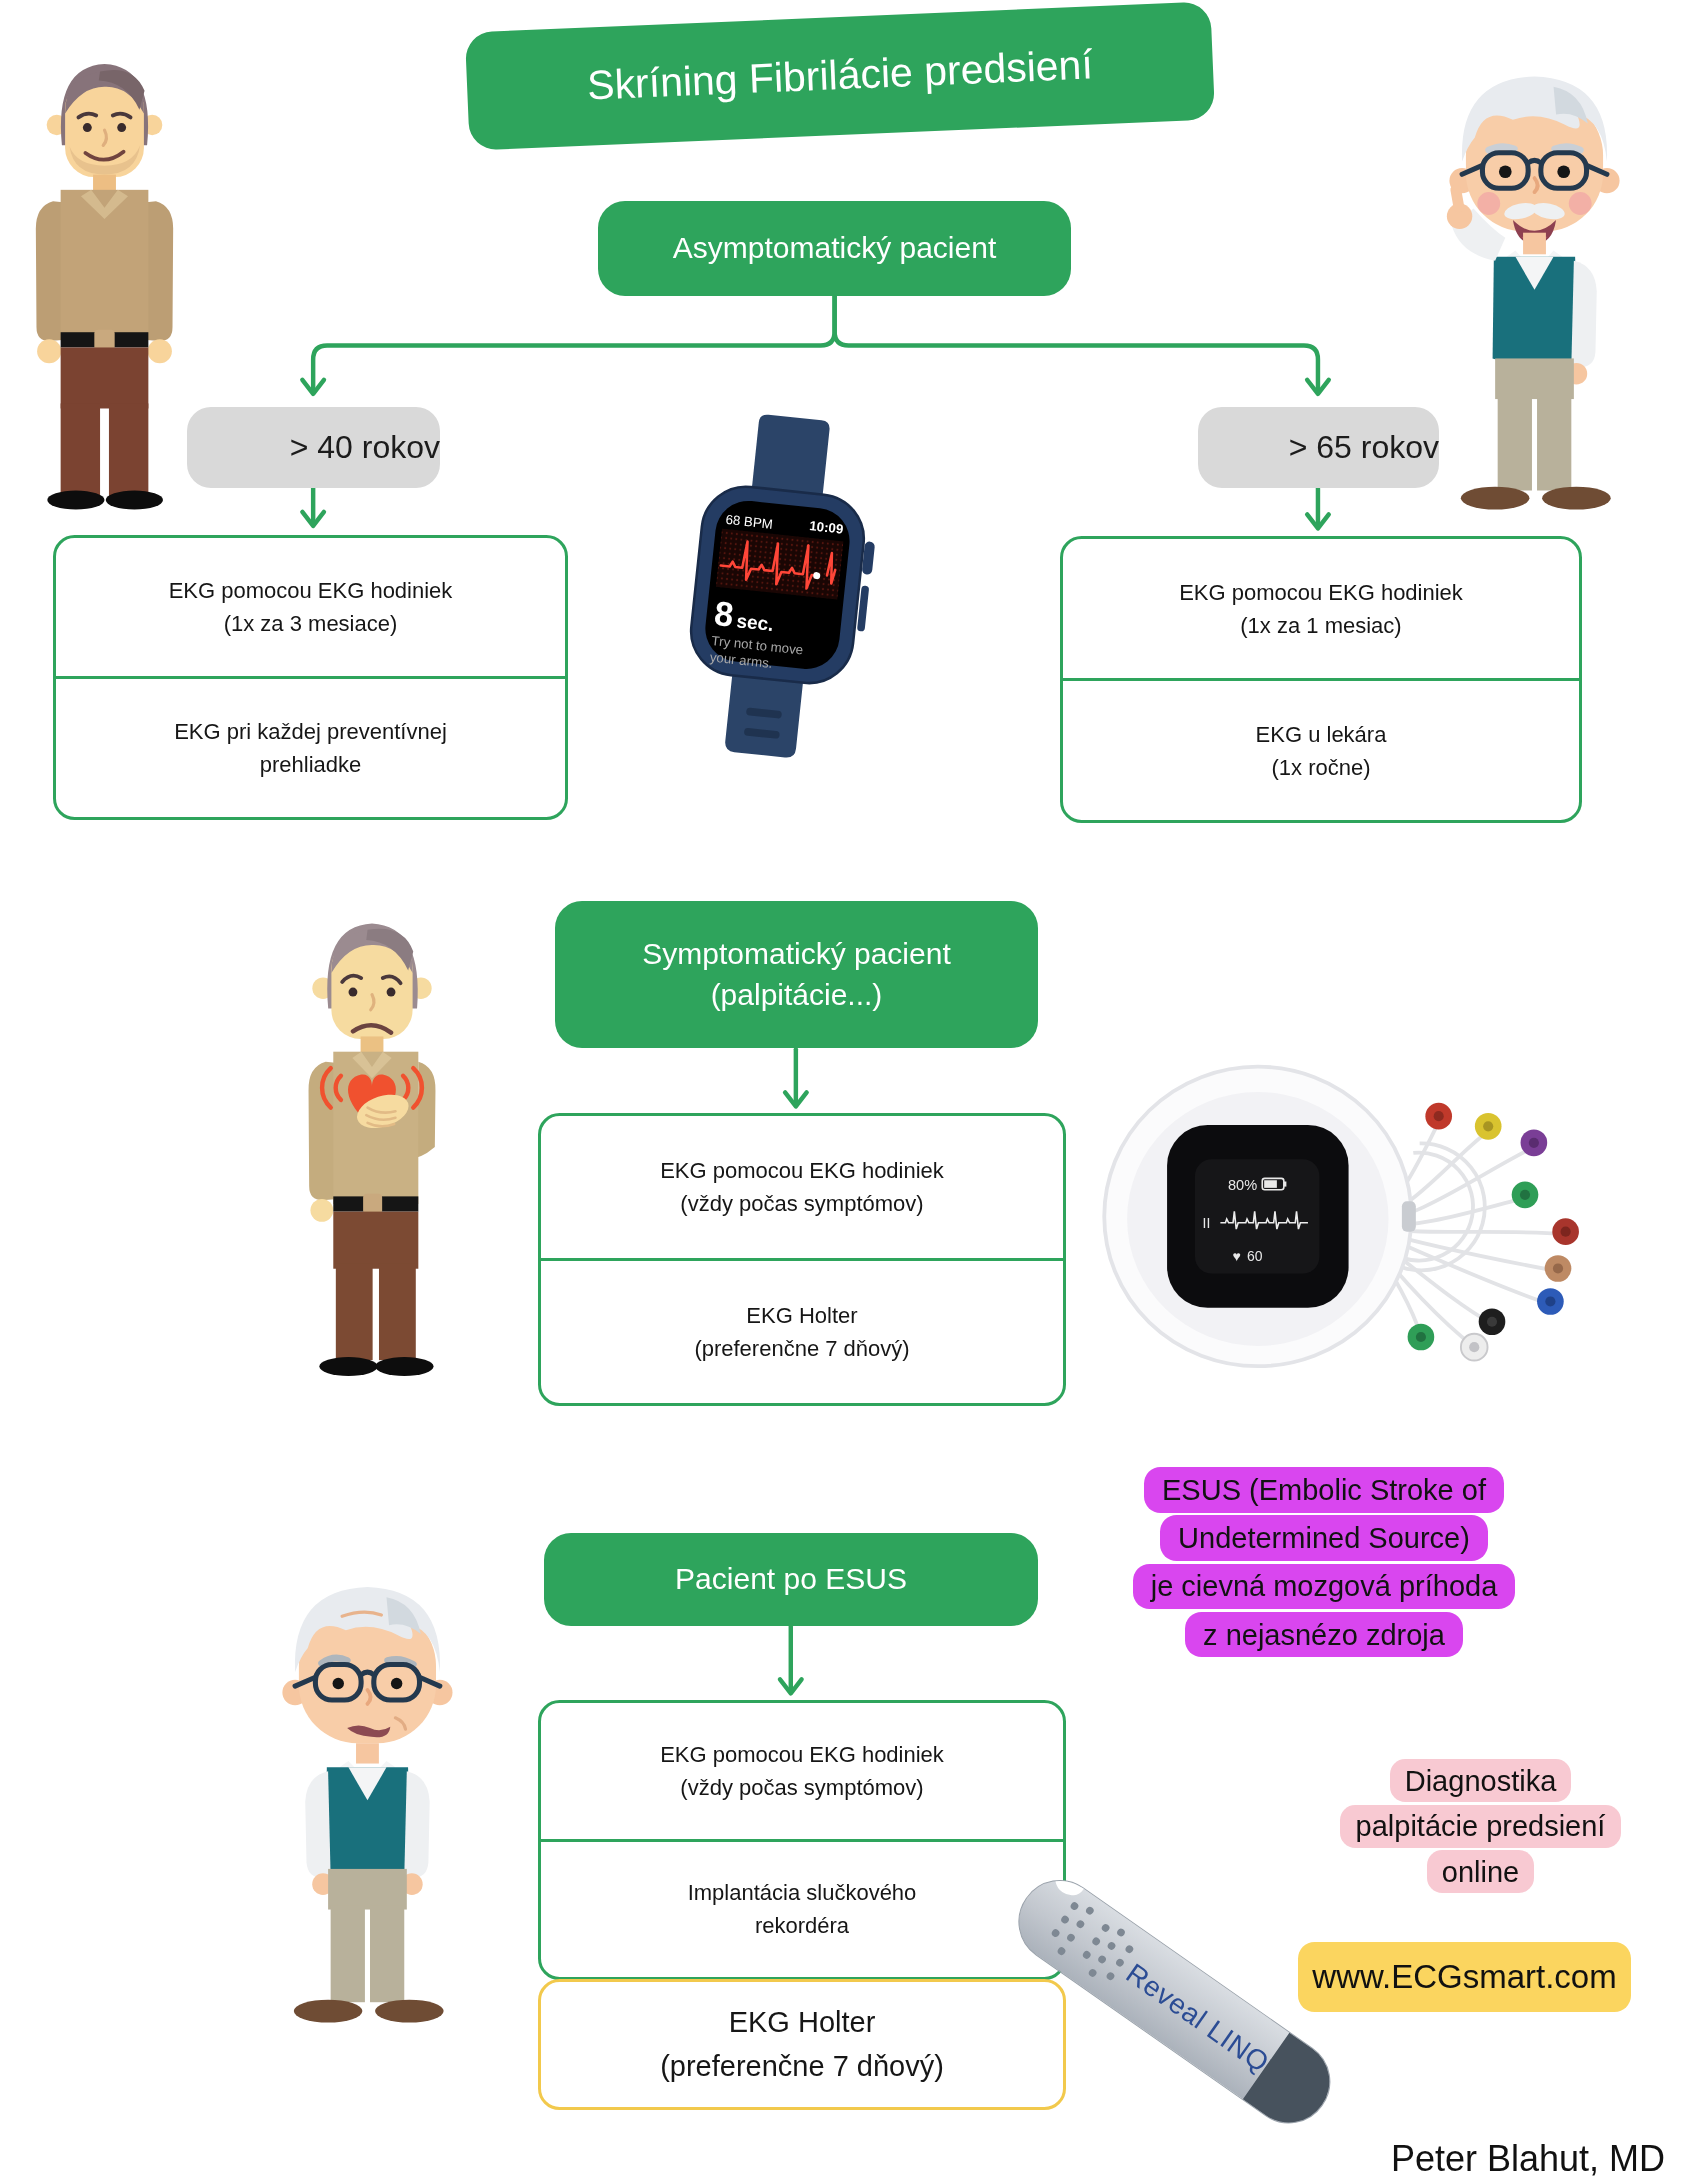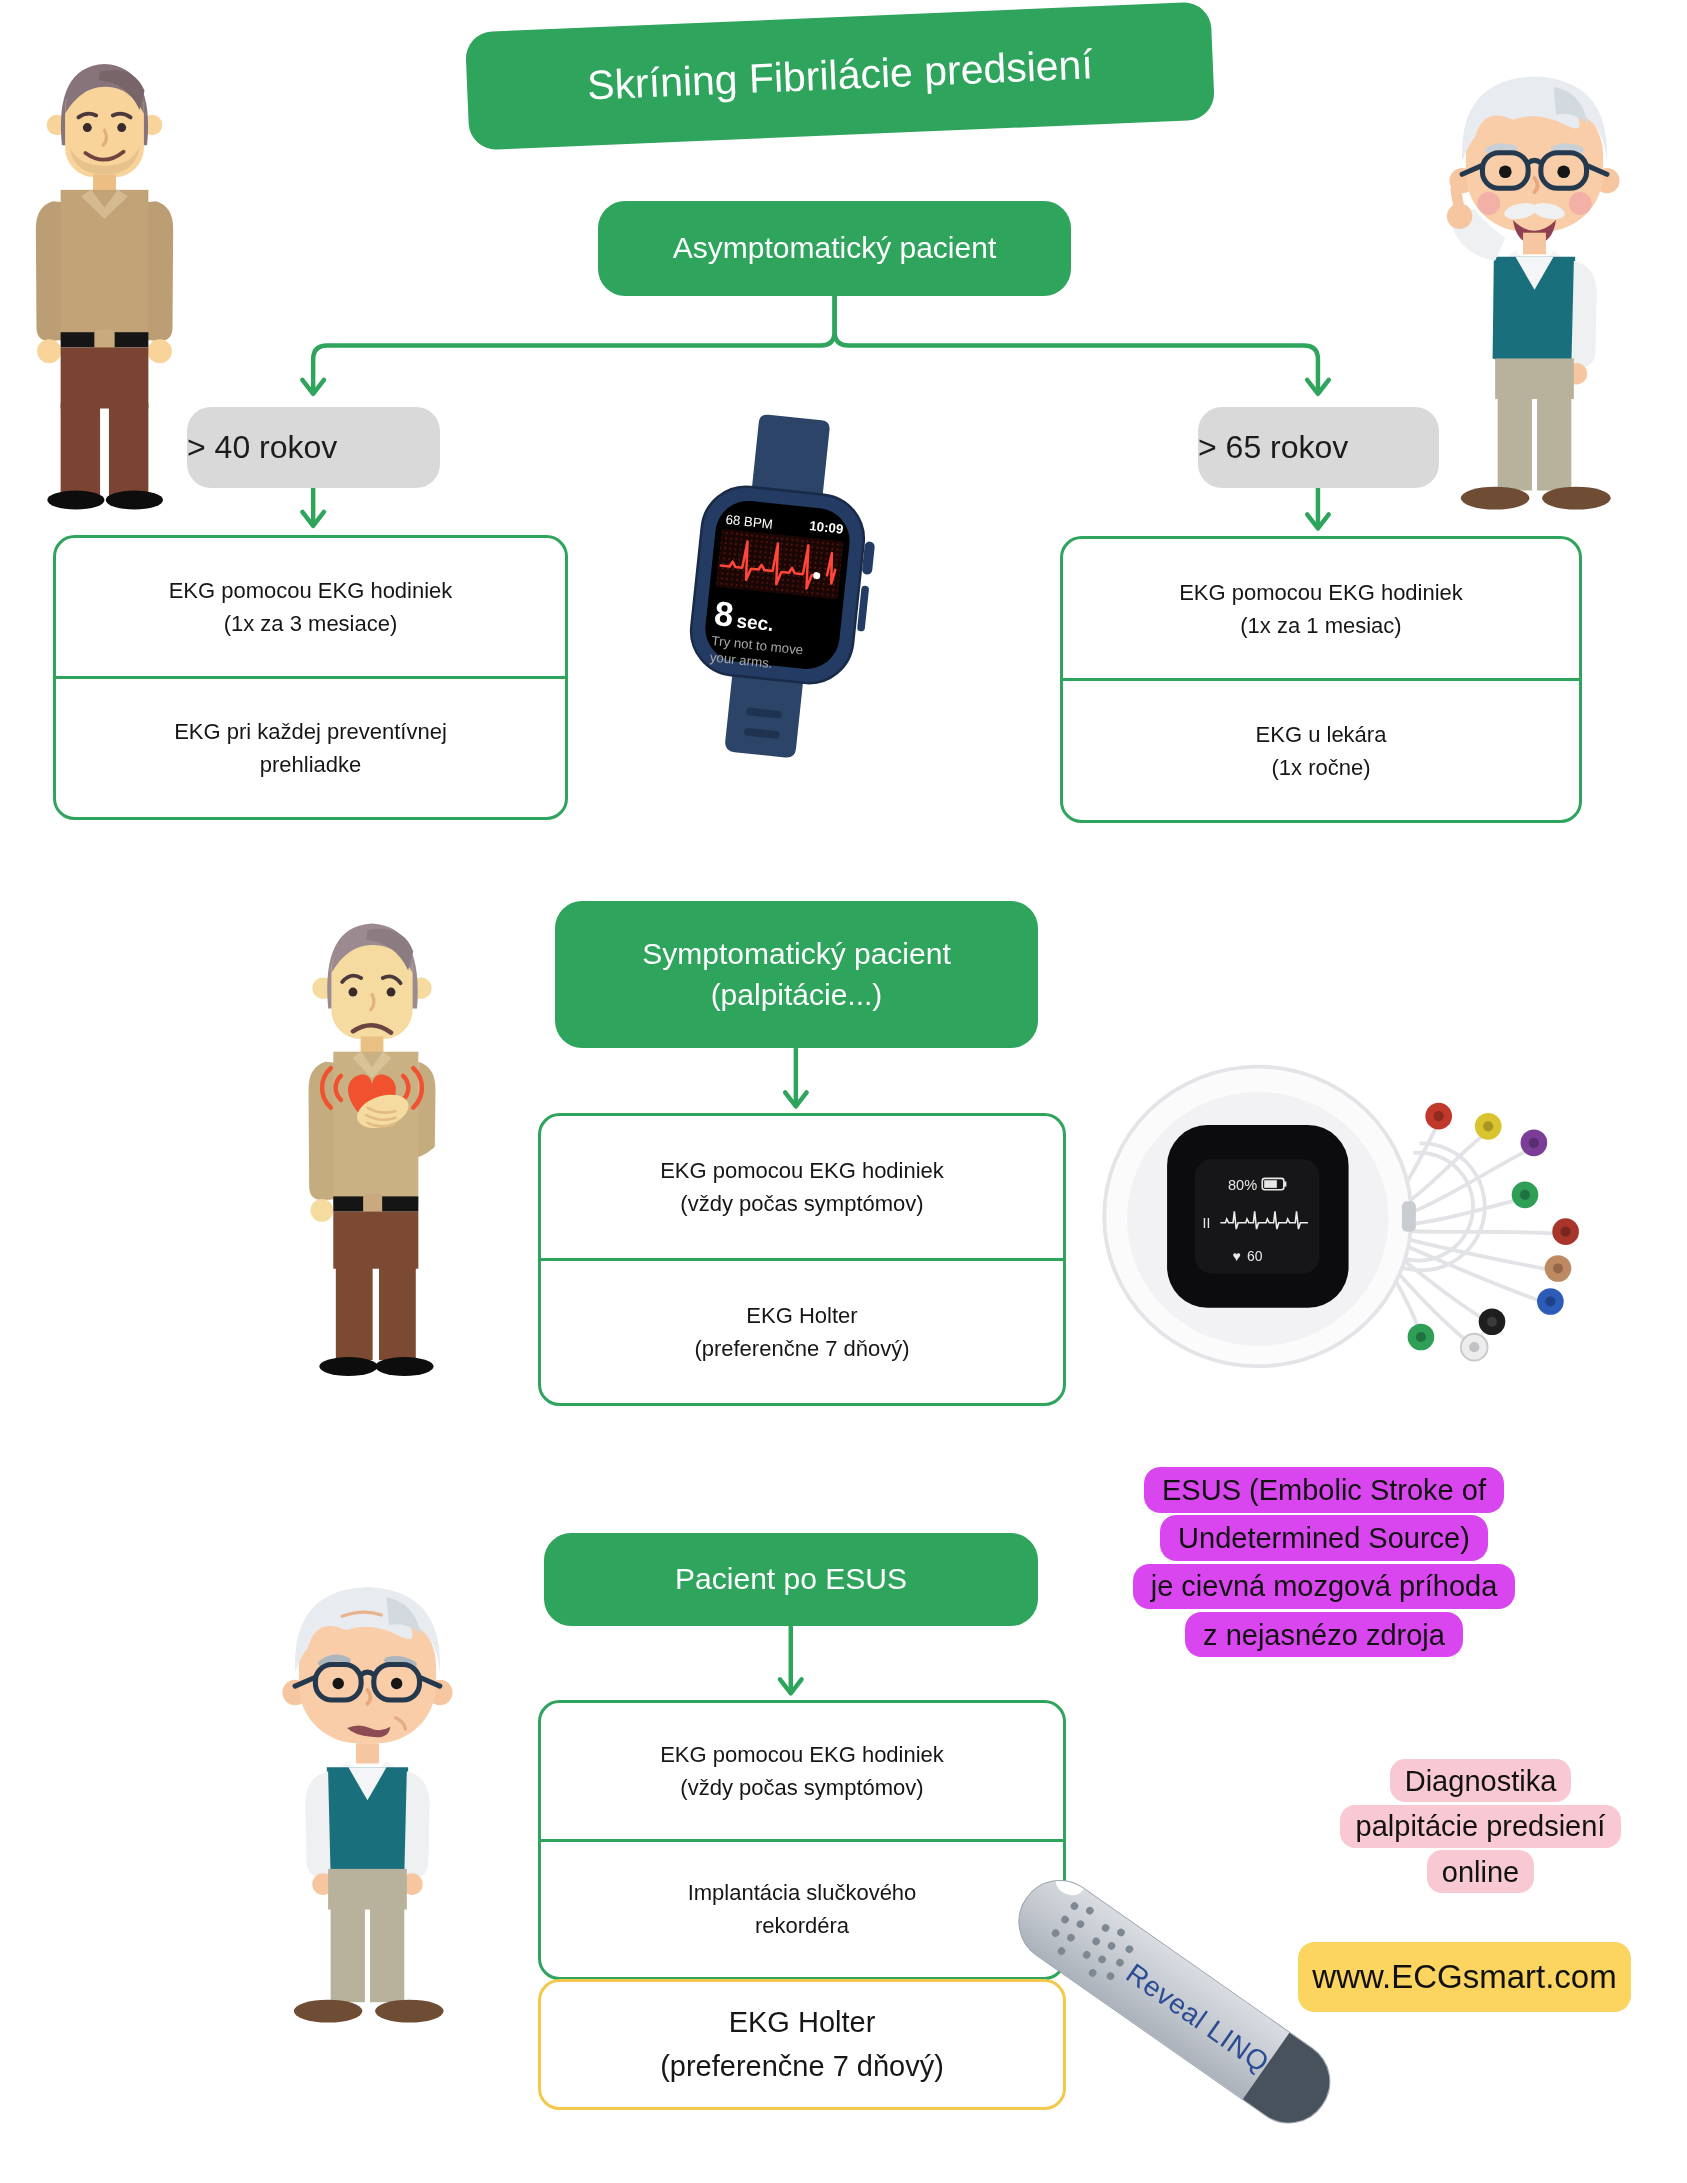--- a/index.html
+++ b/index.html
@@ -12,21 +12,21 @@
   .node{
     position:absolute;background:#2EA45C;color:#ffffff;border-radius:27px;
     display:flex;flex-direction:column;align-items:center;justify-content:center;
     text-align:center;line-height:1.35;
   }
   .title-box{font-size:41px;transform:rotate(-2.4deg);}
   .node-label{font-size:30px;}
   
   .pill{
     position:absolute;background:#D9D9D9;border-radius:24px;color:#1c1c1c;
-    display:flex;align-items:center;justify-content:flex-start;font-size:32px;
+    display:flex;align-items:center;justify-content:flex-end;font-size:32px;
   }
   
   .resultbox{
     position:absolute;background:#ffffff;border:3.2px solid #2EA45C;border-radius:21.6px;
     display:flex;flex-direction:column;overflow:hidden;
   }
   .resultbox .cell{
     flex:1;display:flex;flex-direction:column;align-items:center;justify-content:center;
     font-size:22px;line-height:1.5;text-align:right;color:#161616;
   }
@@ -427,15 +427,18 @@
   <div class="hl-block" style="left:1277px;top:1758px;width:407px;">
     <span class="line"><span class="hl-pink">Diagnostika</span></span>
     <span class="line"><span class="hl-pink">palpitácie predsiení</span></span>
     <span class="line"><span class="hl-pink">online</span></span>
   </div>
 
   <div class="urlbox" style="left:1298px;top:1906px;width:333px;height:70px;margin-top:36px;">
     <span>www.ECGsmart.com</span>
   </div>
 
+  <div class="signature" style="left:1302px;top:2138px;width:363px;">
+    <span>Peter Blahut, MD</span>
+  </div>
 
 </div>
 
 
 </body></html>

